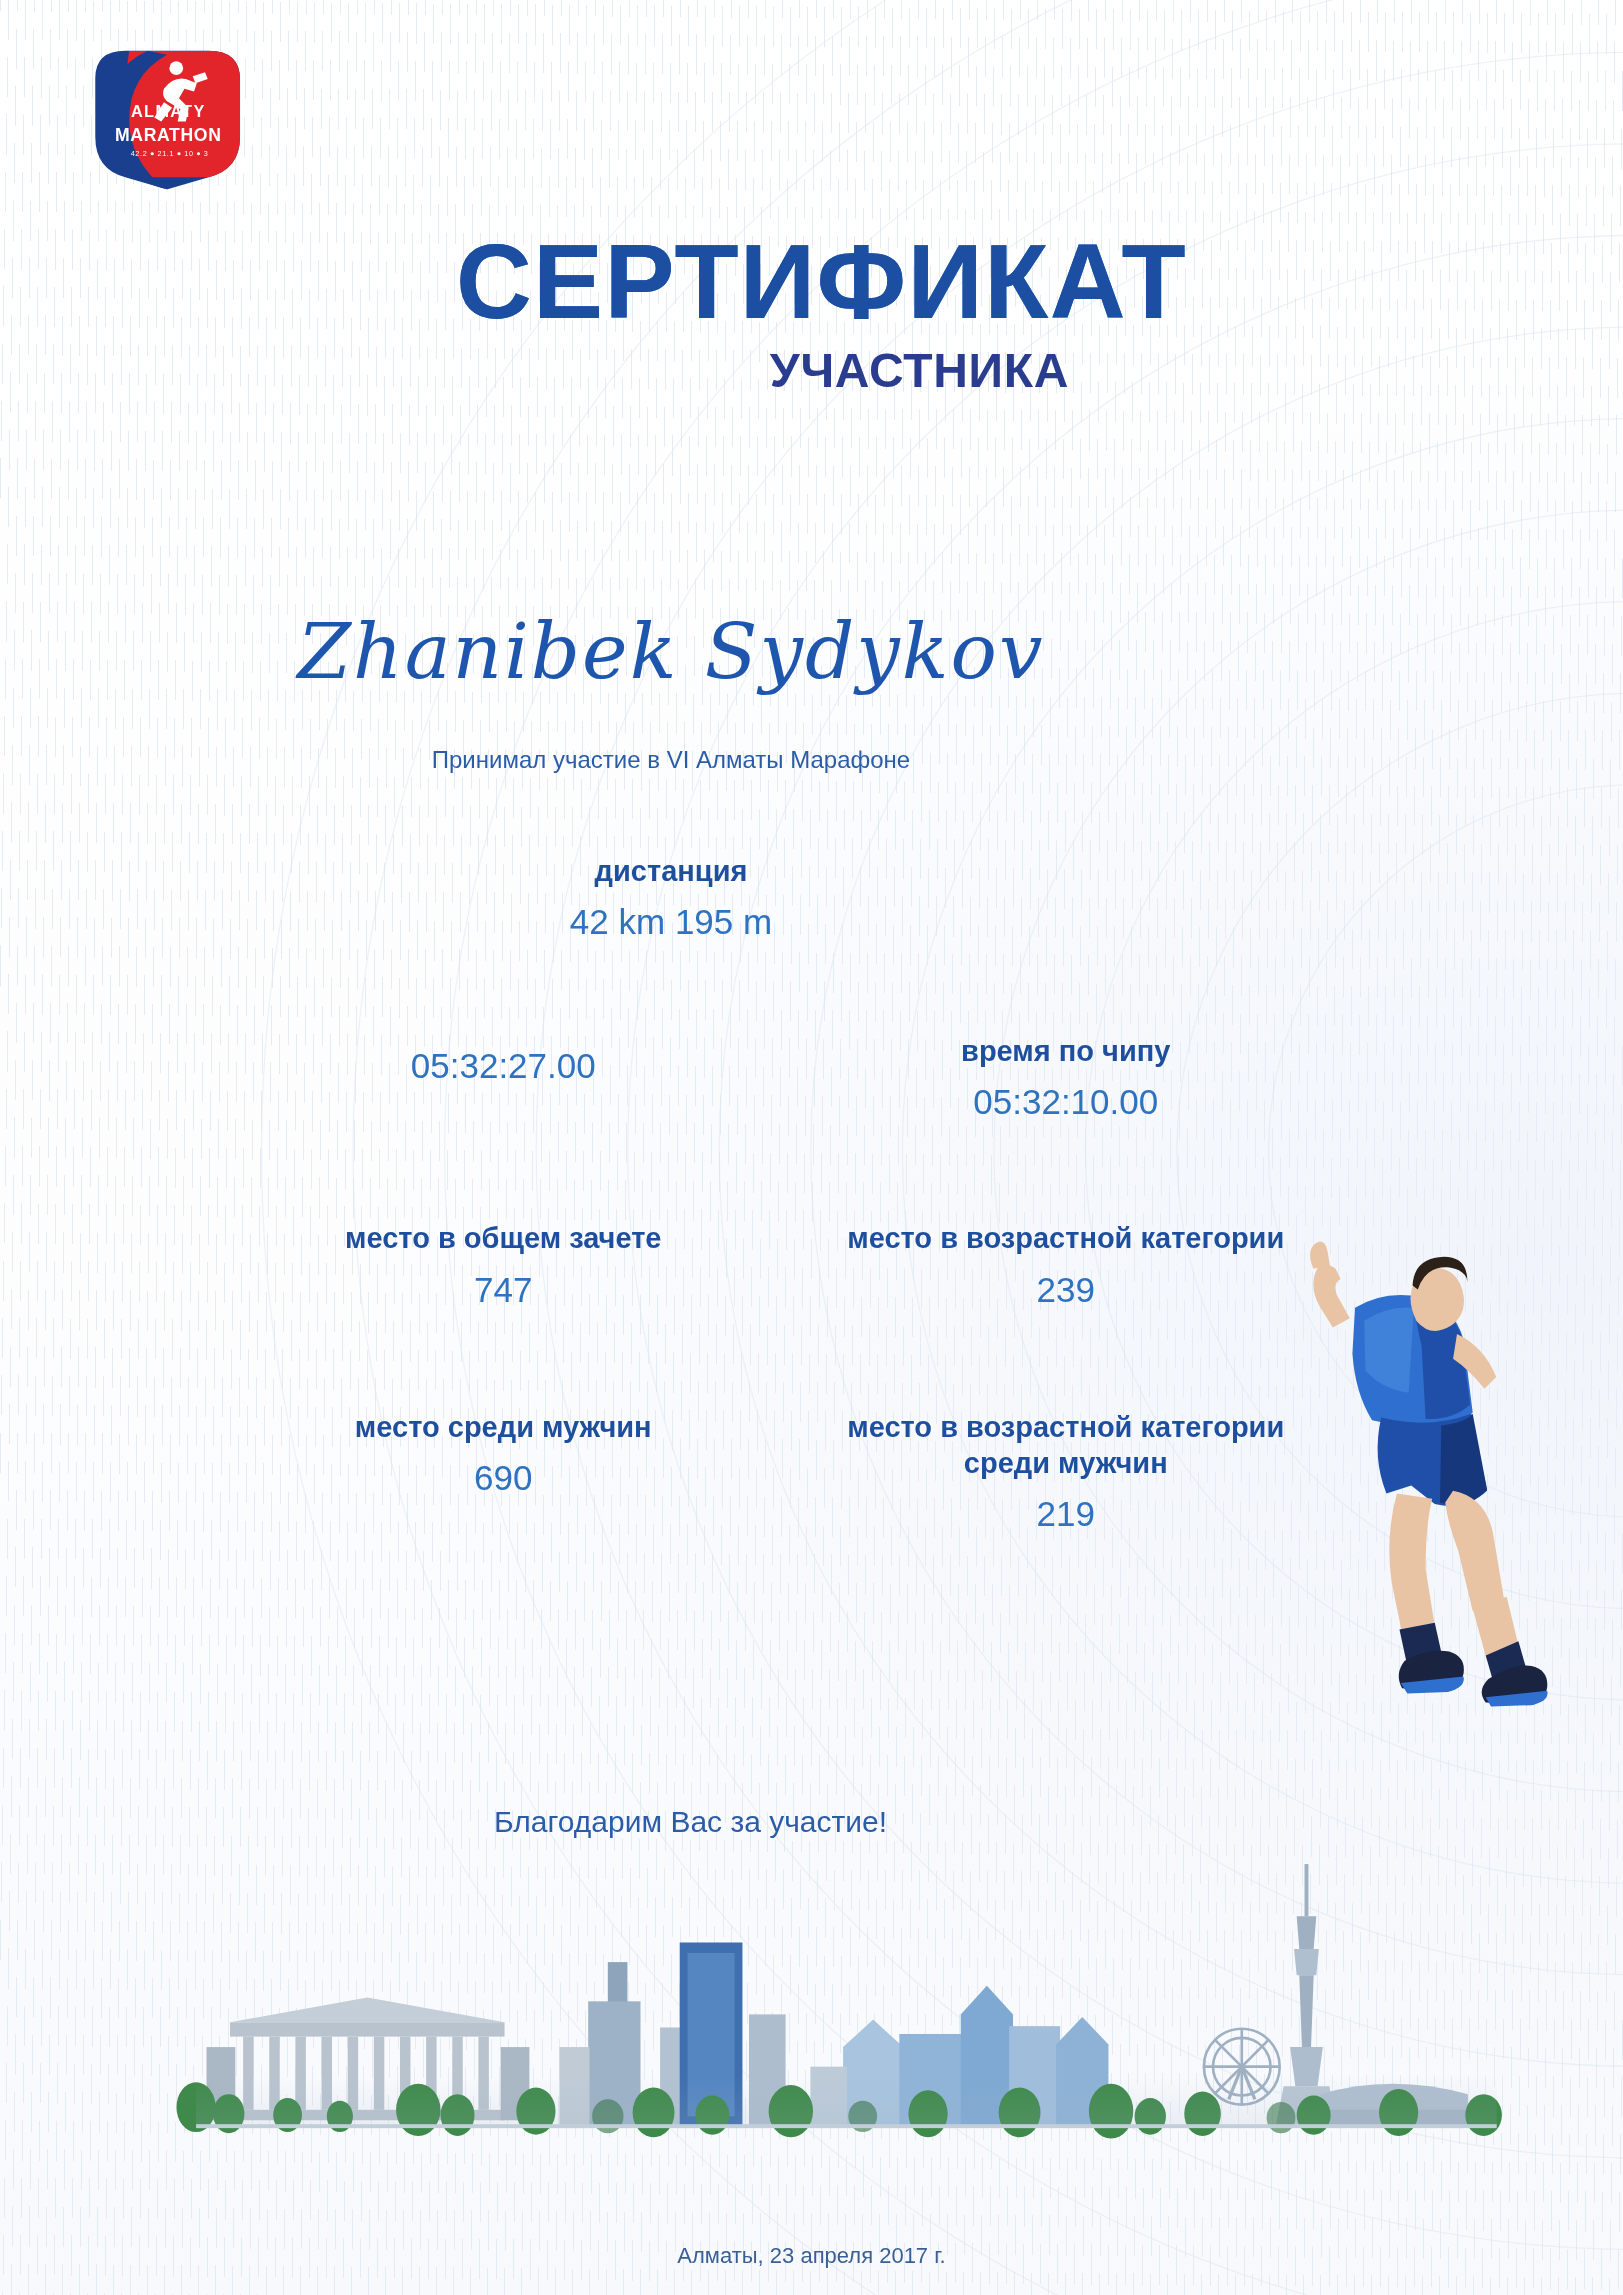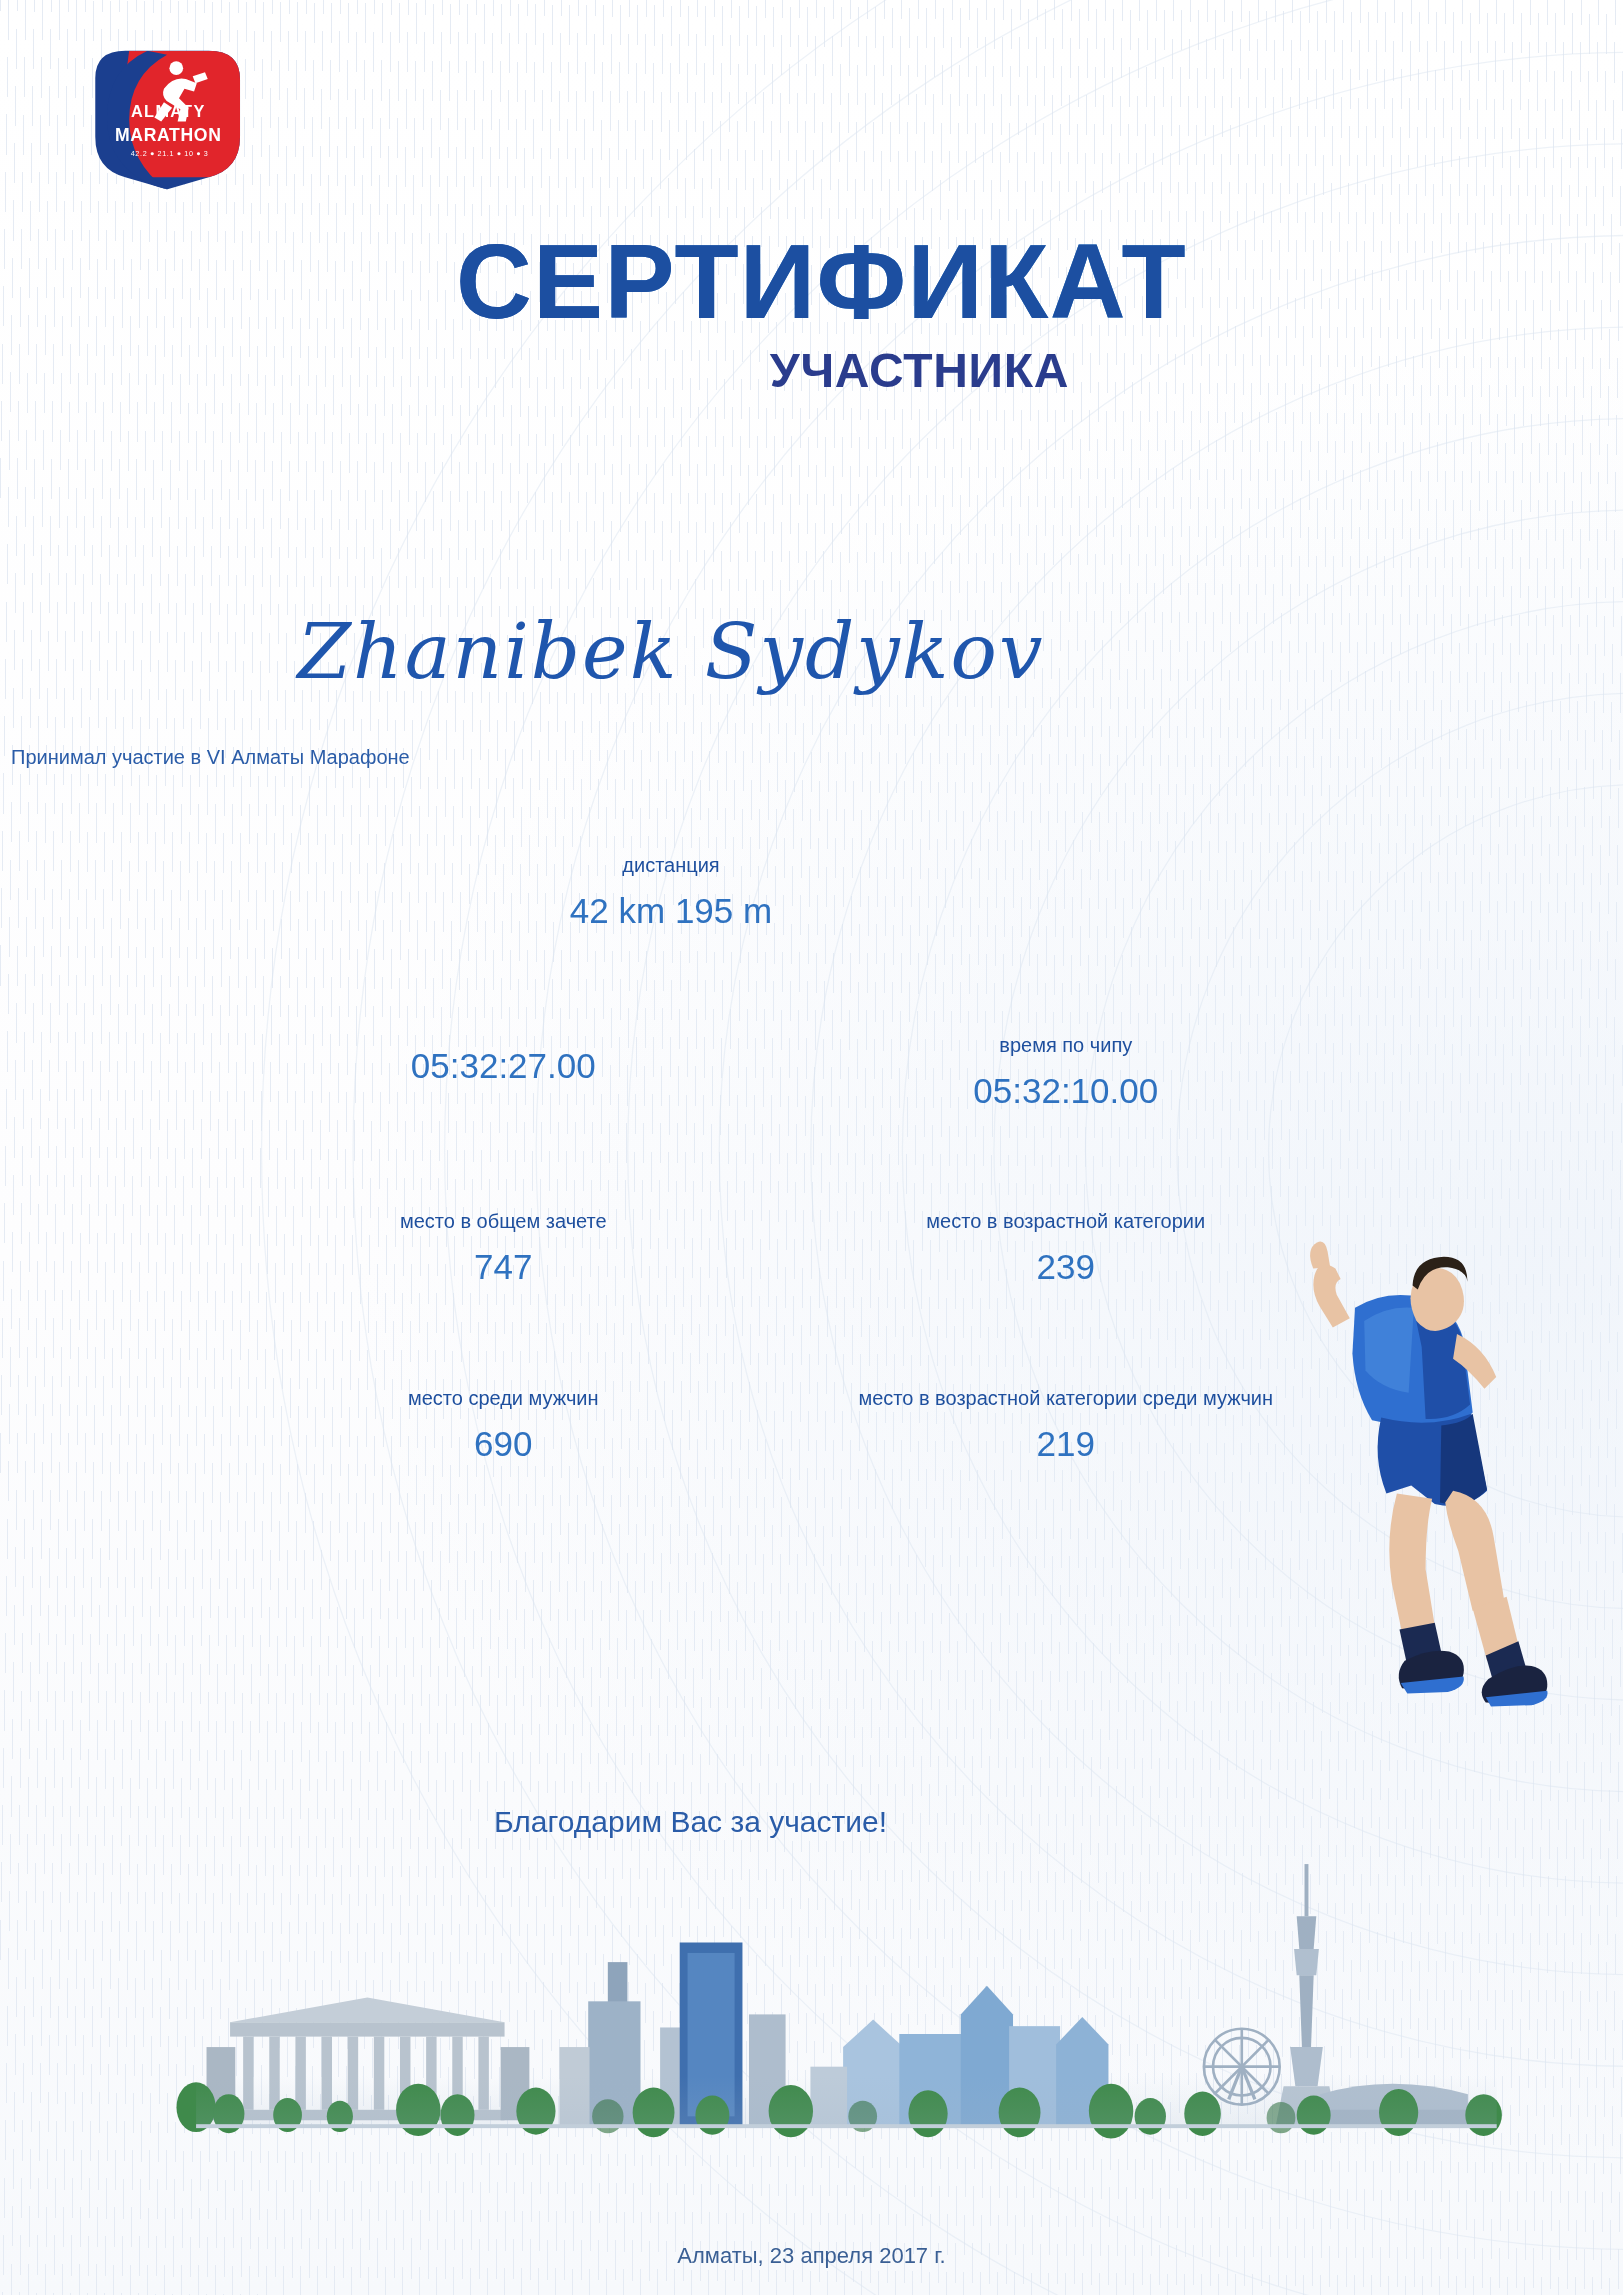--- a/index.html
+++ b/index.html
@@ -79,39 +79,40 @@
     font-family: "DejaVu Serif", serif;
     font-style: italic;
     font-size: 77px;
     color: #1f56ad;
     letter-spacing: 2px;
     margin-top: 45px;
   }
 
   #participation-line {
     position: absolute;
-    left: 11px;
+    left: 0;
     right: 281px;
     top: 746px;
-    font-size: 20px;
+    text-align: center;
+    font-size: 24px;
     color: #2a5ca8;
     font-weight: normal;
   }
 
   
   #distance-block {
     position: absolute;
     left: 0;
     right: 281px;
     top: 853px;
     text-align: center;
   }
   .field-label {
-    font-size: 20px;
-    font-weight: normal;
+    font-size: 29px;
+    font-weight: bold;
     color: #1e4f9e;
     line-height: 1.25;
   }
   .field-value {
     font-size: 35px;
     font-weight: normal;
     color: #2f72c0;
     margin-top: 12px;
     line-height: 1.2;
   }

